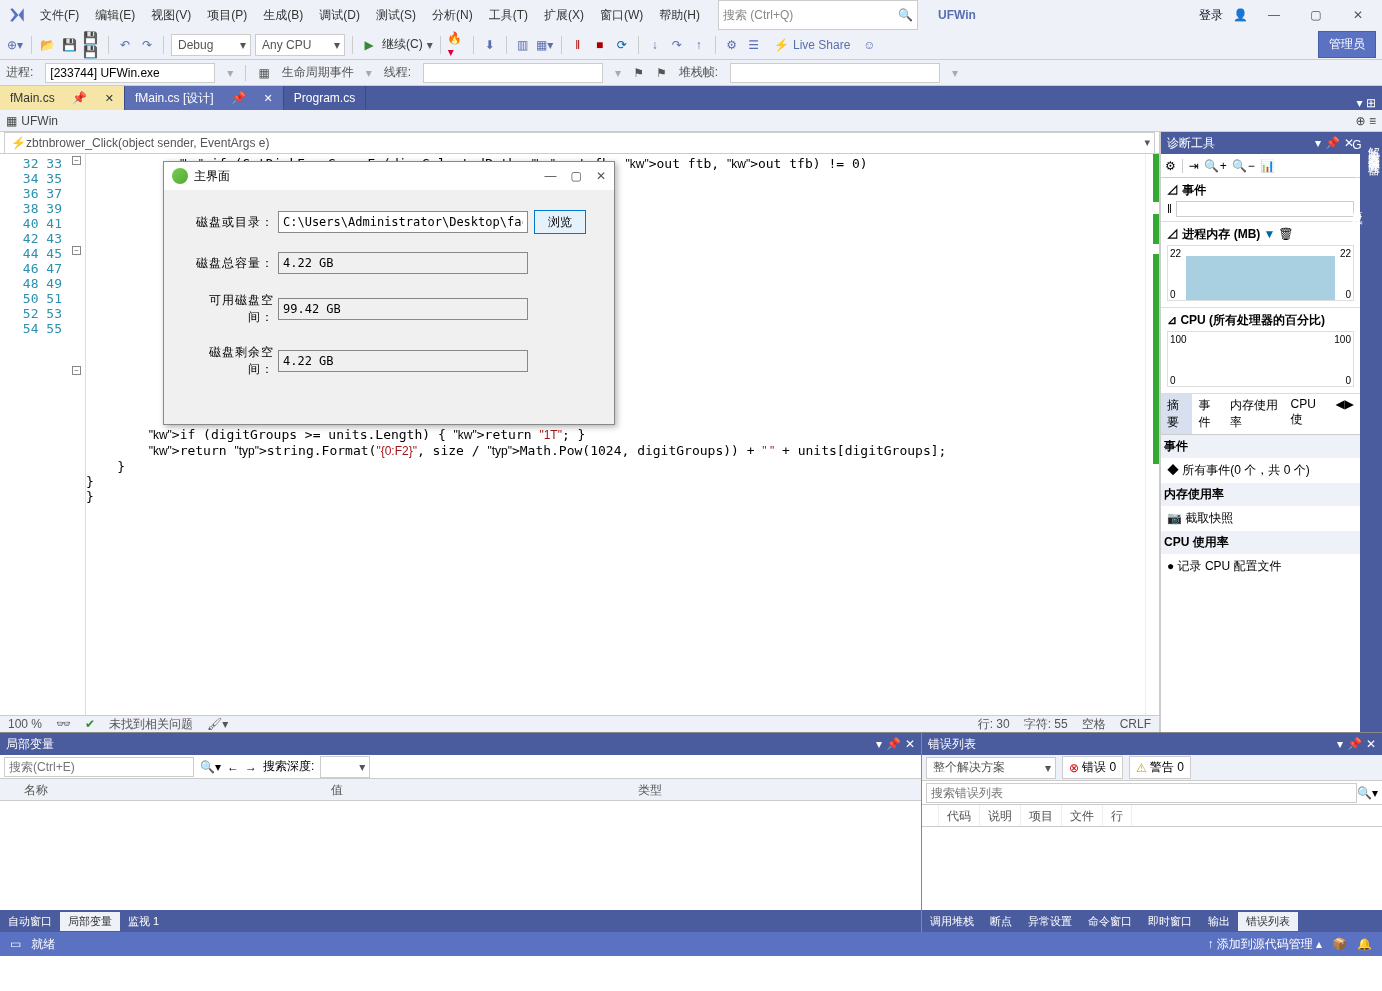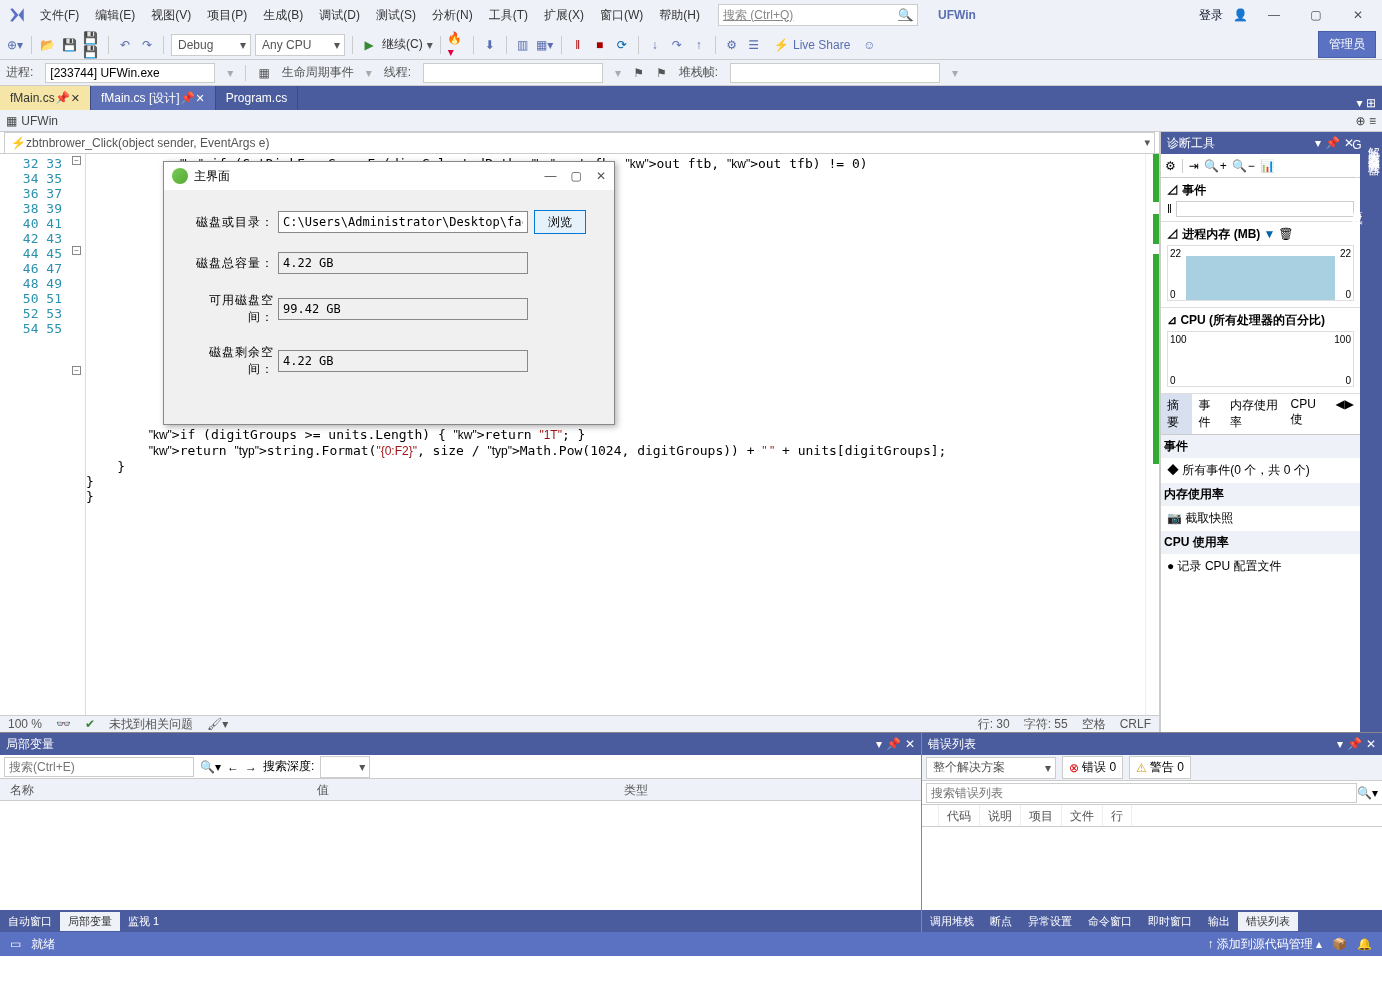--- a/index.html
+++ b/index.html
@@ -1,36 +1,36 @@
 <!DOCTYPE html>
 <html><head>
 <meta charset="utf-8">
 <style>
 * { margin:0; padding:0; box-sizing:border-box; font-family:"Microsoft YaHei",Arial,sans-serif; font-size:12px; }
 body { background:#fff; width:1382px; height:991px; overflow:hidden; position:relative; }
 .titlebar { height:30px; background:#eef1f8; display:flex; align-items:center; padding:0 8px; color:#333; }
 .titlebar .logo { width:18px; height:18px; margin-right:8px; }
 .menu { display:flex; gap:4px; }
 .menu span { padding:2px 6px; cursor:default; }
-.search { margin-left:12px; width:200px; height:22px; border:1px solid #ccc; background:#fff; display:flex; align-items:center; padding:0 4px; color:#888;text-decoration:underline; }
+.search { margin-left:12px; width:200px; height:30px; border:1px solid #ccc; background:#fff; display:flex; align-items:center; padding:0 4px; color:#888; }
 .search .mag { margin-left:auto; }
 .app-title { margin-left:20px; font-weight:bold; color:#5a6fb0; }
 .win-btns { margin-left:auto; display:flex; align-items:center; gap:10px; }
 .win-btn { width:32px; text-align:center; color:#555; }
 .toolbar { height:30px; background:#eef1f8; border-bottom:1px solid #ccc; display:flex; align-items:center; padding:0 6px; gap:4px; }
 .toolbar .sep { width:1px; height:18px; background:#ccc; margin:0 3px; }
 .tool-ico { width:18px; height:18px; display:inline-flex; align-items:center; justify-content:center; color:#5a6fb0; }
 .combo { height:22px; border:1px solid #ccc; background:#fff; padding:0 18px 0 6px; display:flex; align-items:center; position:relative; color:#555; }
 .combo::after { content:"▾"; position:absolute; right:4px; color:#555; }
 .admin-btn { margin-left:auto; background:#5b72c2; color:#fff; padding:4px 10px; border:1px solid #4a5da8; }
 .live-share { color:#5a6fb0; margin-left:8px; }
 .procbar { height:26px; background:#eef1f8; border-bottom:1px solid #ccc; display:flex; align-items:center; padding:0 6px; gap:12px; color:#555; }
 .procbar input { height:20px; border:1px solid #ccc; padding:0 4px; width:170px; }
 .tabbar { height:24px; background:#4b5c9e; display:flex; align-items:flex-end; }
-.doc-tab { height:24px; padding:0 10px; display:flex; align-items:center; gap:1px; color:#fff; border-right:1px solid #3a4a85; }
+.doc-tab { height:24px; padding:0 10px; display:flex; align-items:center; gap:18px; color:#fff; border-right:1px solid #3a4a85; }
 .doc-tab.active { background:#f5e6a8; color:#333; }
 .doc-tab.sel { background:#5d6fb5; }
 .doc-tab .x { margin-left:4px; font-size:11px; }
 .pin { width:10px; }
 .main { display:flex; height:600px; }
 .editor-col { flex:1; display:flex; flex-direction:column; border-right:1px solid #ccc; }
 .nav-bar { height:22px; border-bottom:1px solid #ccc; display:flex; align-items:center; padding:0 4px; gap:4px; background:#fff; }
 .nav-bar .combo { flex:1; font-size:11px; }
 .ed-body { flex:1; display:flex; overflow:hidden; position:relative; background:#fff; }
 .gutter { width:70px; text-align:right; padding-right:8px; color:#2b91af; font-family:Consolas,monospace; font-size:13px; line-height:15px; padding-top:2px; background:#fff; }
@@ -56,21 +56,21 @@
 .diag-tabs span { padding:3px 6px; }
 .diag-tabs .act { background:#d8e0f0; }
 .diag-list { padding:4px 6px; font-size:11px; }
 .right-rail { width:22px; background:#4b5c9e; color:#fff; writing-mode:vertical-rl; text-orientation:upright; padding-top:6px; font-size:11px; letter-spacing:2px; }
 .right-rail span { margin-bottom:10px; display:block; }
 .bottom { display:flex; height:200px; border-top:1px solid #888; }
 .bot-panel { flex:1; display:flex; flex-direction:column; border-right:1px solid #888; }
 .bot-search { height:24px; border-bottom:1px solid #ccc; display:flex; align-items:center; padding:0 4px; gap:6px; }
 .bot-search input { flex:0 0 190px; height:20px; border:1px solid #ccc; padding:0 4px; }
 .bot-cols { height:22px; background:#eef1f8; border-bottom:1px solid #ccc; display:flex; }
-.bot-cols span { padding:3px 10px; color:#555; }
+.bot-cols span { padding:3px 24px; color:#555; }
 .bot-body { flex:1; background:#fff; }
 .bot-tabs { height:22px; background:#4b5c9e; display:flex; align-items:center; }
 .bot-tabs span { padding:2px 8px; color:#fff; font-size:11px; }
 .bot-tabs .act { background:#eef1f8; color:#333; }
 .err-filter { height:26px; display:flex; align-items:center; padding:0 4px; gap:6px; border-bottom:1px solid #ccc; background:#eef1f8; }
 .err-btn { border:1px solid #ccc; padding:2px 6px; background:#fff; display:flex; align-items:center; gap:3px; }
 .err-search { height:24px; display:flex; align-items:center; padding:0 4px; border-bottom:1px solid #ccc; }
 .err-search input { flex:1; border:1px solid #ccc; height:20px; padding:0 4px; }
 .err-cols { height:22px; display:flex; border-bottom:1px solid #ccc; background:#fff; }
 .err-cols span { padding:3px 8px; border-right:1px solid #eee; color:#555; }

